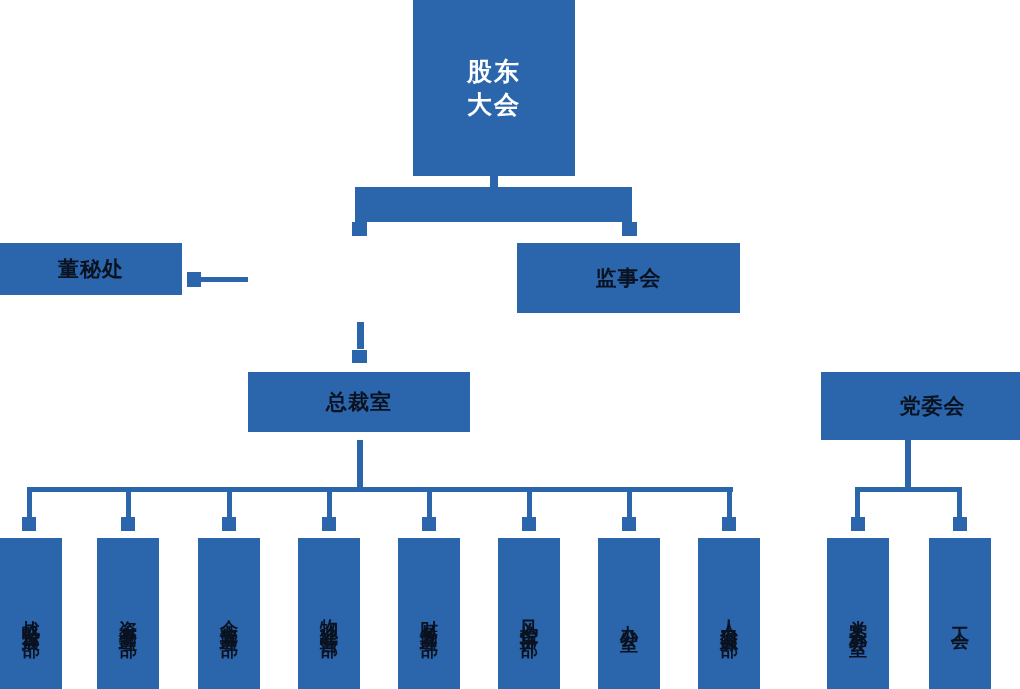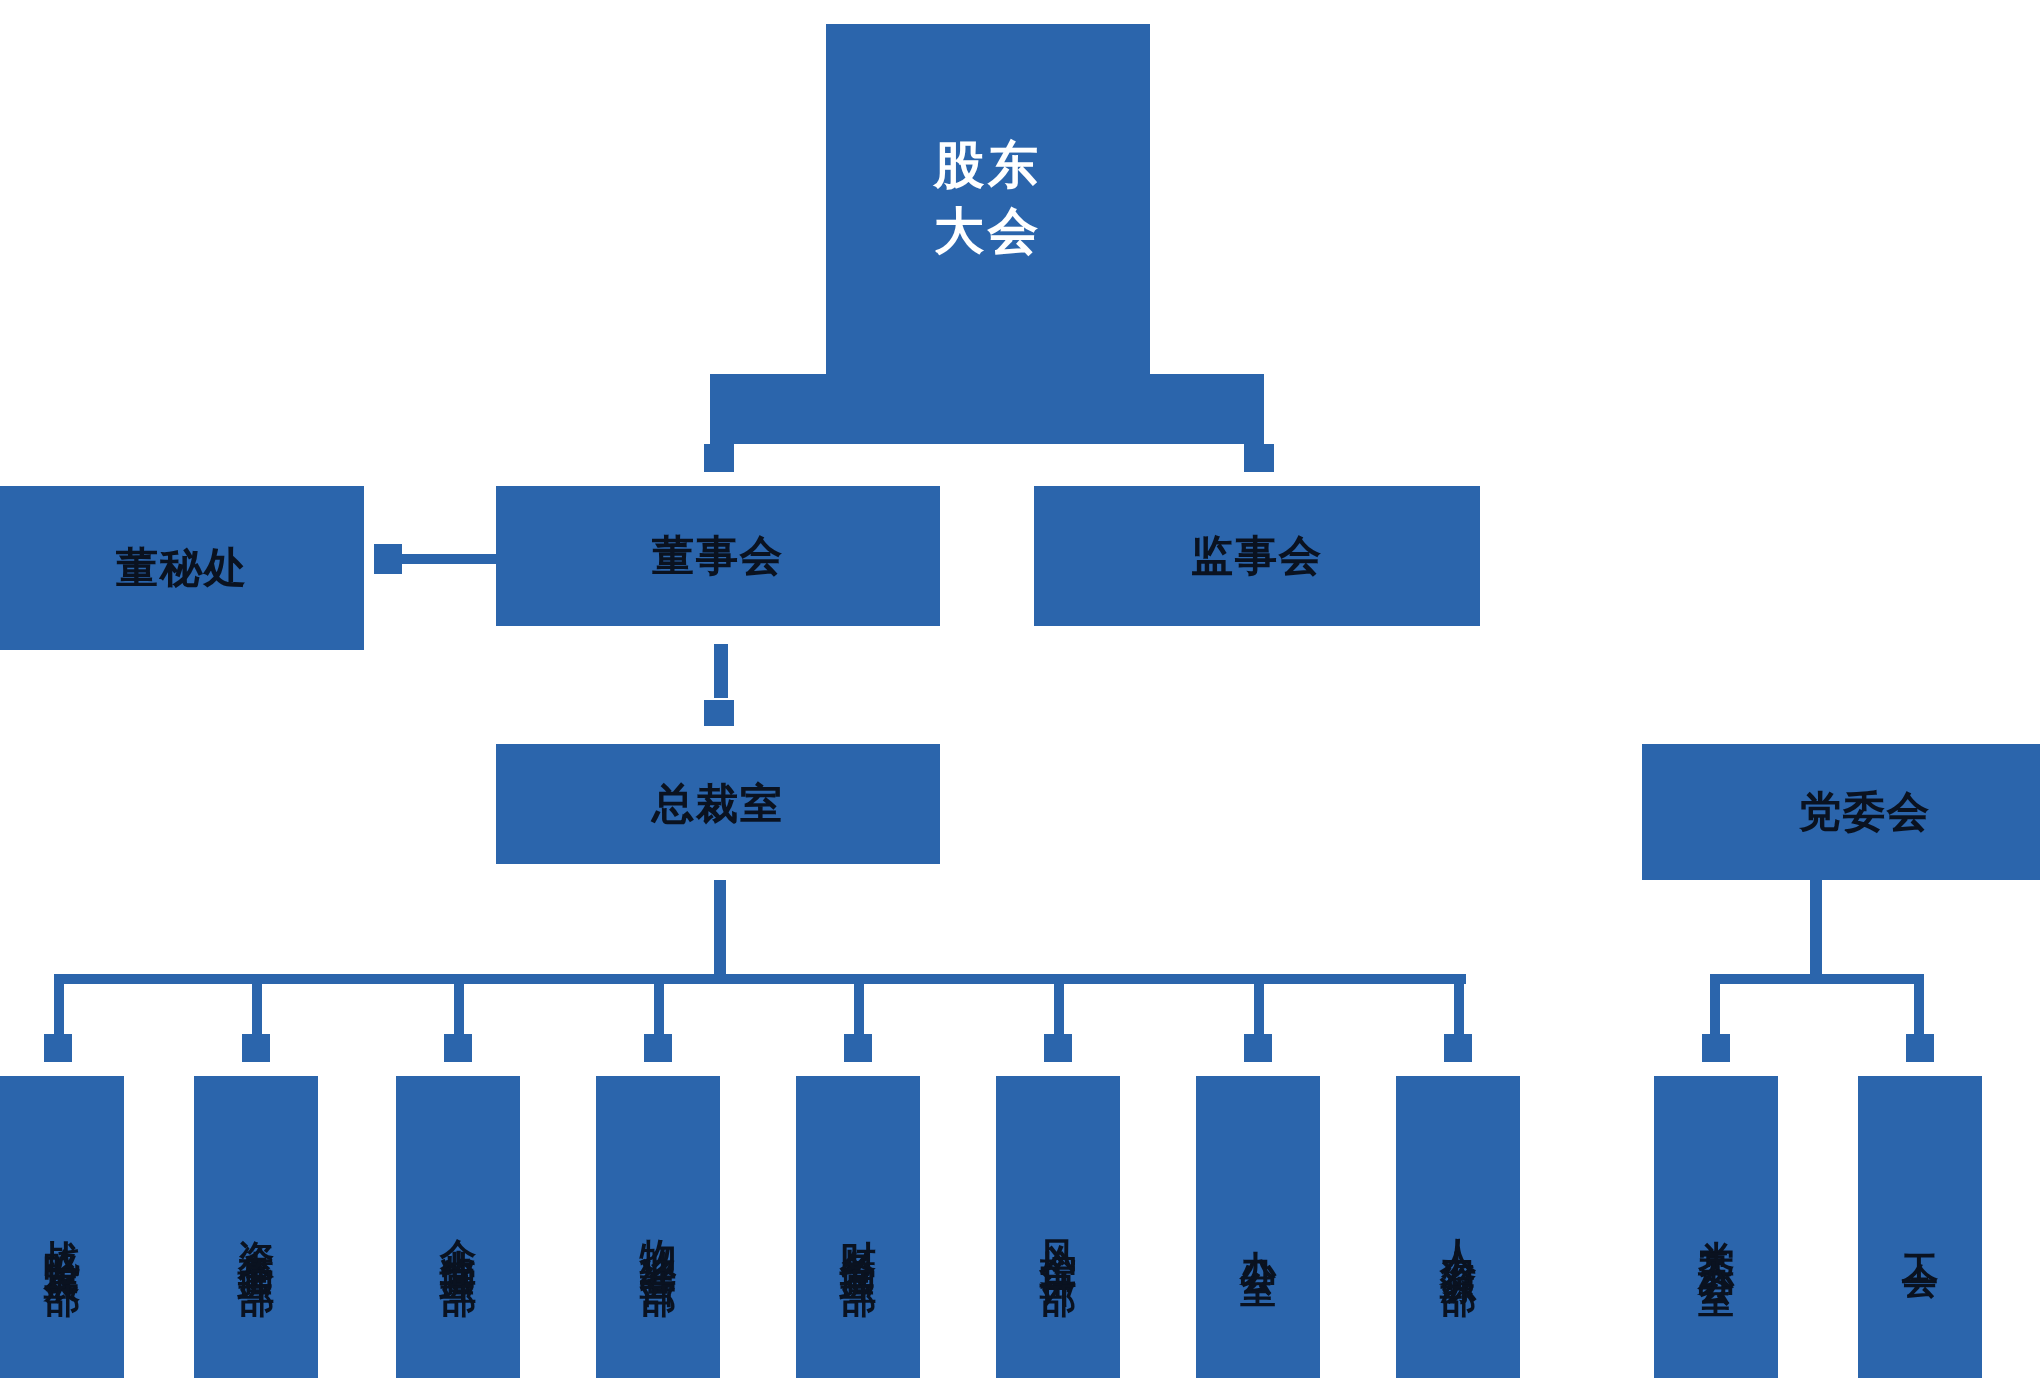--- a/index.html
+++ b/index.html
@@ -35,37 +35,34 @@
     letter-spacing:5px;
     line-height:1;
   }
   .conn{position:absolute;background:#2B65AC;}
 </style>
 </head>
 <body>
 
 <div class="canvas">
 
-  <div class="node" style="left:413px;top:12px;width:162px;height:176px;">
+  <div class="node" style="left:413px;top:0px;width:162px;height:176px;">
     <div class="root-label">
       <div>股东</div>
       <div>大会</div>
     </div>
   </div>
 
   <div class="conn" style="left:490px;top:160px;width:8px;height:28px;"></div>
   <div class="conn" style="left:355px;top:187px;width:277px;height:35px;"></div>
   <div class="conn" style="left:352px;top:222px;width:15px;height:14px;"></div>
   <div class="conn" style="left:622px;top:222px;width:15px;height:14px;"></div>
 
-  <div class="node" style="left:0px;top:243px;width:182px;height:82px;">
+  <div class="node" style="left:0px;top:243px;width:182px;height:52px;">
     <span class="hnode-label">董秘处</span>
-  </div>
-  <div class="node" style="left:248px;top:243px;width:222px;height:70px;">
-    <span class="hnode-label">董事会</span>
   </div>
   <div class="node" style="left:517px;top:243px;width:223px;height:70px;justify-content:center;">
     <span class="hnode-label">监事会</span>
   </div>
 
   <div class="conn" style="left:187px;top:272px;width:14px;height:15px;"></div>
   <div class="conn" style="left:201px;top:277px;width:47px;height:5px;"></div>
 
   <div class="conn" style="left:357px;top:322px;width:7px;height:27px;"></div>
   <div class="conn" style="left:352px;top:350px;width:15px;height:13px;"></div>

